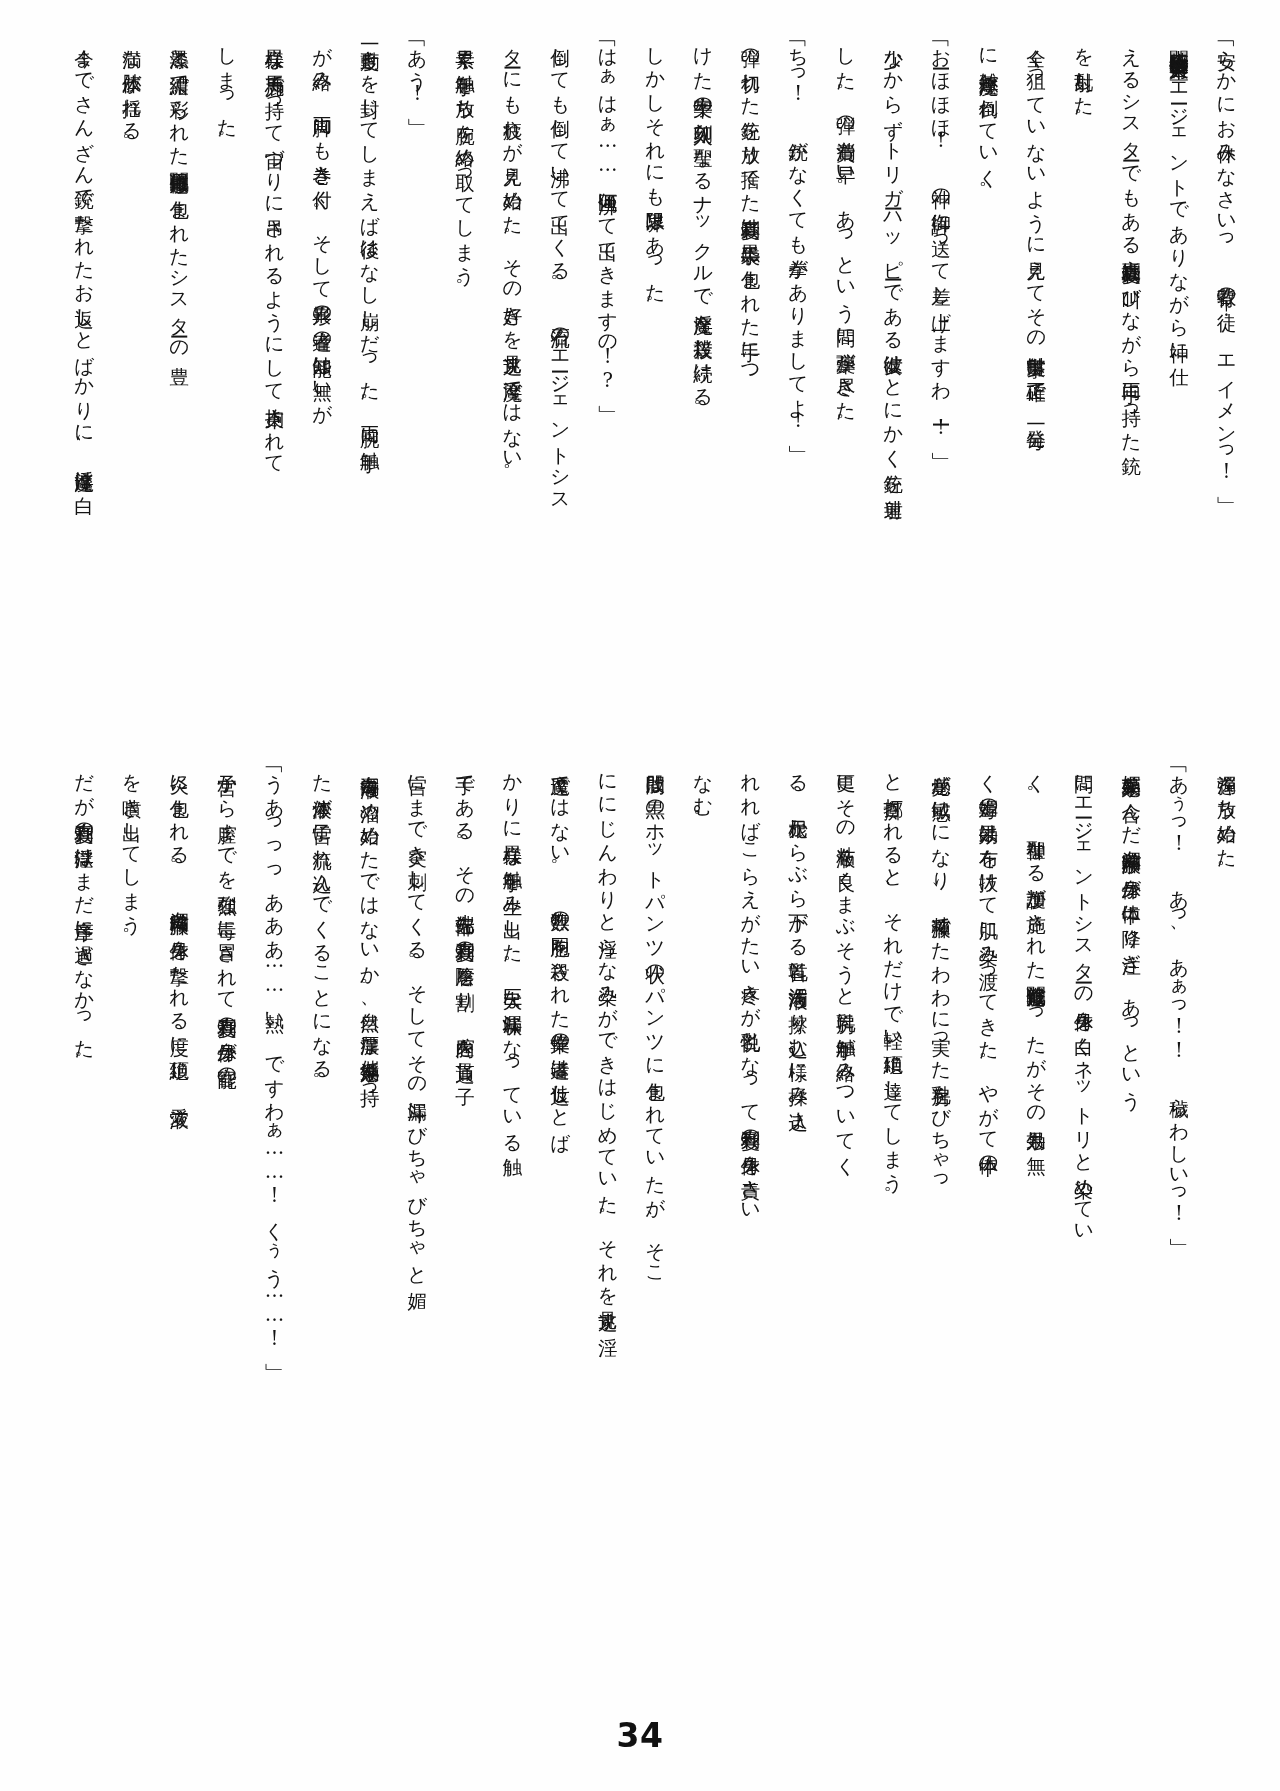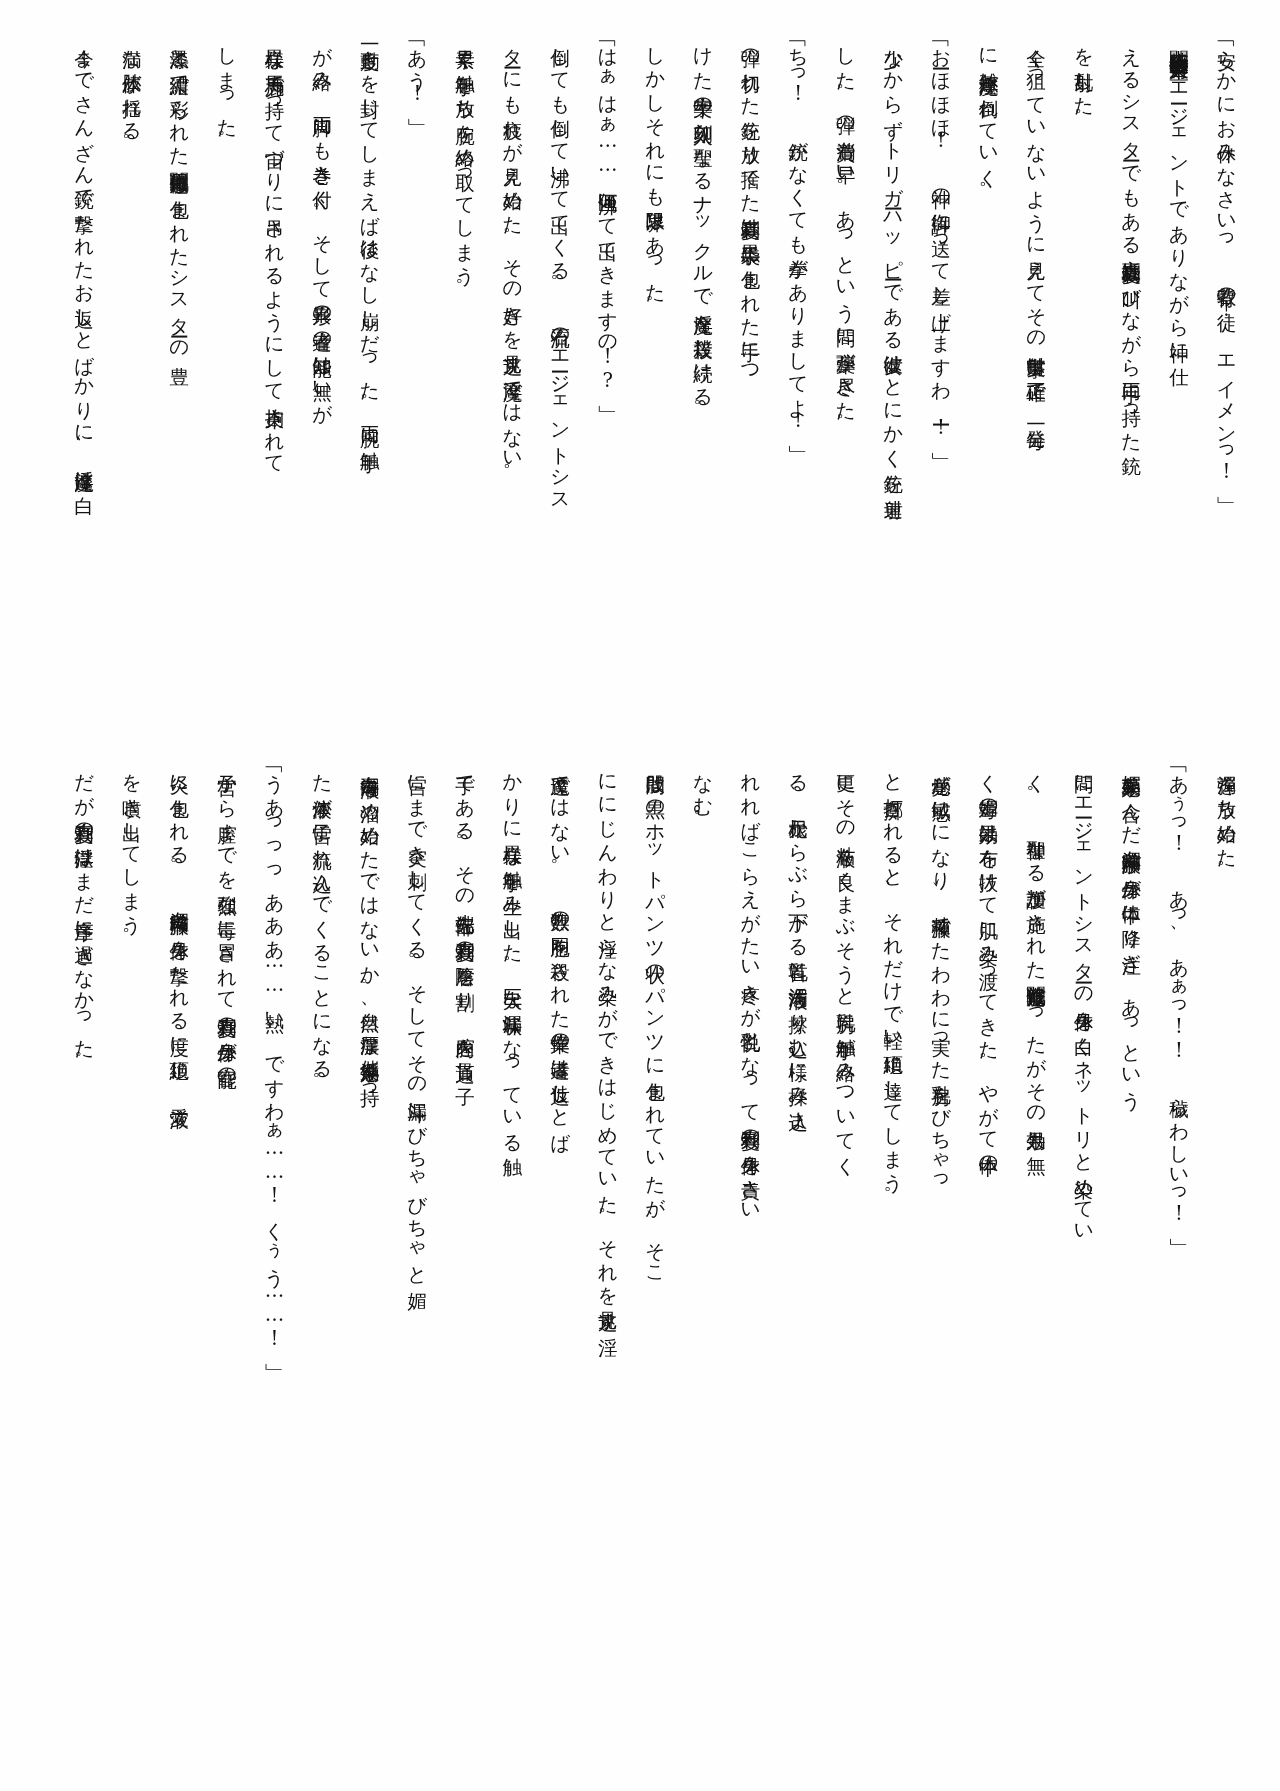--- a/index.html
+++ b/index.html
@@ -123,14 +123,15 @@
       <div class="vline" style="right: 809.2px; font-size: 19.5px;">宮にまで突き刺してくる。そしてその漏斗にびちゃびちゃと媚</div>
       <div class="vline" style="right: 856.8px; font-size: 19.5px;">毒白濁液を溜め始めたではないか。自然、濃厚な催淫効果を持っ</div>
       <div class="vline" style="right: 904.4px; font-size: 19.5px;">た液体が子宮に流れ込んでくることになる。</div>
       <div class="vline" style="right: 952px; font-size: 19.5px;">「うあっっっあああ……熱い、ですわぁ……!くぅう……!」</div>
       <div class="vline" style="right: 999.6px; font-size: 19.5px;">子宮から膣までを強烈な毒に冒されて真利愛の身体が官能の</div>
       <div class="vline" style="right: 1047.2px; font-size: 19.5px;">炎に包まれる。　白濁粘液弾に身体を撃たれる度に絶頂し、愛液</div>
       <div class="vline" style="right: 1094.8px; font-size: 19.5px;">を噴き出してしまう。</div>
       <div class="vline" style="right: 1142.4px; font-size: 19.5px;">だが真利愛の淫獄はまだ序章に過ぎなかった。</div>
     </div>
 
+  <div id="page-number">34</div>
 
 </div>
 
 </body></html>

